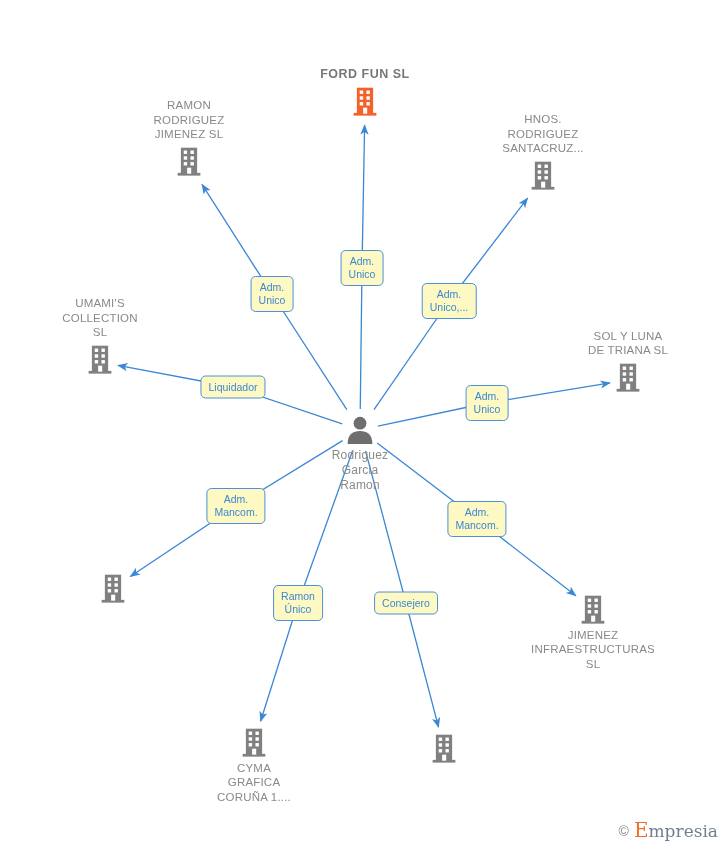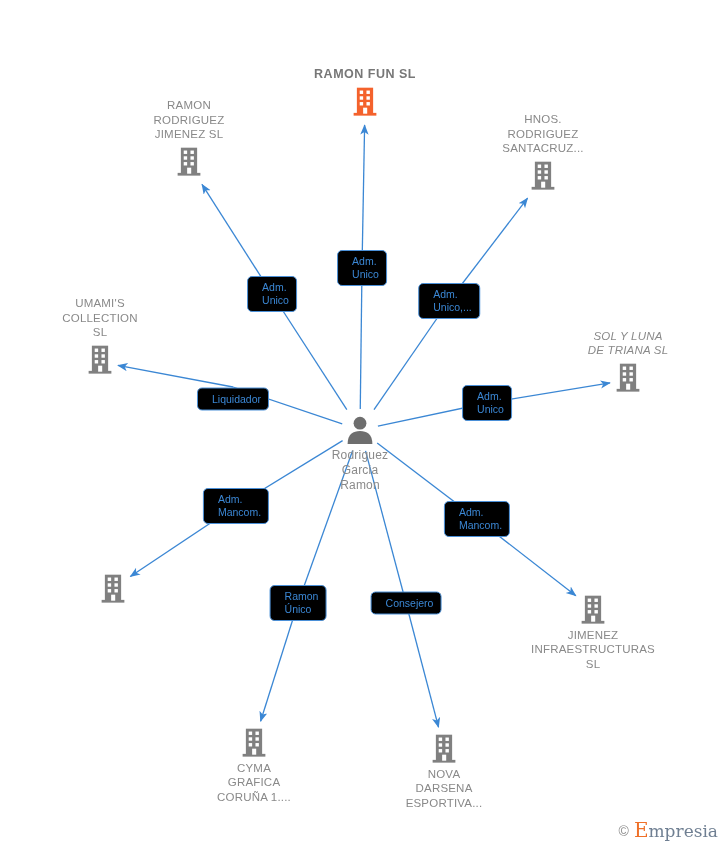--- a/index.html
+++ b/index.html
@@ -66,27 +66,28 @@
   }
   .node-icon svg { display: block; margin: 0 auto; }
 
   .label-above .node-icon { margin-top: 4px; }
   .label-below .node-label { margin-top: 3px; }
 
   
   .edge-label {
     position: absolute;
     z-index: 9;
-    background: #000000;
+    background: #fef9c3;
     border: 1.3px solid #4b90d8;
     border-radius: 5px;
     color: #3b87d4;
     font-size: 10.5px;
     line-height: 13px;
-    padding: 4px 7px 4px 14px;
+    text-align: center;
+    padding: 4px 7px 4px 7px;
     white-space: pre-line;
     transform: translate(-50%, -50%);
     box-sizing: border-box;
   }
 
   
   #watermark {
     position: absolute;
     right: 10px;
     bottom: 10px;
@@ -139,21 +140,21 @@
         <line x1="477" y1="519" x2="575.8396593807252" y2="595.6859426229764" class="edge-line" marker-end="url(#arrow)"></line>
         <line x1="352.55803318200014" y1="450.76548805667704" x2="298" y2="603" class="edge-line"></line>
         <line x1="298" y1="603" x2="260.5884461948946" y2="721.186499520674" class="edge-line" marker-end="url(#arrow)"></line>
         <line x1="365.5481000171733" y1="450.865680499369" x2="406" y2="603" class="edge-line"></line>
         <line x1="406" y1="603" x2="438.53079545662706" y2="727.1306668739717" class="edge-line" marker-end="url(#arrow)"></line>
       </g>
   </svg>
 
   <div id="nodes-layer">
       <div class="node label-above" style="left: 365px; top: 67px;">
-        <div class="node-label root">RAMON FUN  SL</div>
+        <div class="node-label root">FORD FUN  SL</div>
         <span class="node-icon">
           <svg width="26" height="31" viewBox="0 0 32 38" aria-hidden="true">
             <rect x="6" y="2" width="20" height="32" fill="#f4622c"></rect>
             <rect x="2" y="33" width="28" height="3.4" fill="#f4622c"></rect>
             <rect x="9.5" y="5.5" width="4.2" height="4.2" fill="#ffffff"></rect>
             <rect x="17.8" y="5.5" width="4.2" height="4.2" fill="#ffffff"></rect>
             <rect x="9.5" y="12.6" width="4.2" height="4.2" fill="#ffffff"></rect>
             <rect x="17.8" y="12.6" width="4.2" height="4.2" fill="#ffffff"></rect>
             <rect x="9.5" y="19.7" width="4.2" height="4.2" fill="#ffffff"></rect>
             <rect x="17.8" y="19.7" width="4.2" height="4.2" fill="#ffffff"></rect>
@@ -208,21 +209,21 @@
             <rect x="9.5" y="5.5" width="4.2" height="4.2" fill="#ffffff"></rect>
             <rect x="17.8" y="5.5" width="4.2" height="4.2" fill="#ffffff"></rect>
             <rect x="9.5" y="12.6" width="4.2" height="4.2" fill="#ffffff"></rect>
             <rect x="17.8" y="12.6" width="4.2" height="4.2" fill="#ffffff"></rect>
             <rect x="9.5" y="19.7" width="4.2" height="4.2" fill="#ffffff"></rect>
             <rect x="17.8" y="19.7" width="4.2" height="4.2" fill="#ffffff"></rect>
             <rect x="13.7" y="26.6" width="5.0" height="7.4" fill="#ffffff"></rect>
           </svg>
         </span>
       </div>
-      <div class="node label-above" style="left: 628px; top: 328.5px; font-style: italic;">
+      <div class="node label-above" style="left: 628px; top: 328.5px;">
         <div class="node-label company">SOL Y LUNA
 DE TRIANA  SL</div>
         <span class="node-icon">
           <svg width="26" height="31" viewBox="0 0 32 38" aria-hidden="true">
             <rect x="6" y="2" width="20" height="32" fill="#808080"></rect>
             <rect x="2" y="33" width="28" height="3.4" fill="#808080"></rect>
             <rect x="9.5" y="5.5" width="4.2" height="4.2" fill="#ffffff"></rect>
             <rect x="17.8" y="5.5" width="4.2" height="4.2" fill="#ffffff"></rect>
             <rect x="9.5" y="12.6" width="4.2" height="4.2" fill="#ffffff"></rect>
             <rect x="17.8" y="12.6" width="4.2" height="4.2" fill="#ffffff"></rect>
@@ -290,44 +291,41 @@
             <rect x="2" y="33" width="28" height="3.4" fill="#808080"></rect>
             <rect x="9.5" y="5.5" width="4.2" height="4.2" fill="#ffffff"></rect>
             <rect x="17.8" y="5.5" width="4.2" height="4.2" fill="#ffffff"></rect>
             <rect x="9.5" y="12.6" width="4.2" height="4.2" fill="#ffffff"></rect>
             <rect x="17.8" y="12.6" width="4.2" height="4.2" fill="#ffffff"></rect>
             <rect x="9.5" y="19.7" width="4.2" height="4.2" fill="#ffffff"></rect>
             <rect x="17.8" y="19.7" width="4.2" height="4.2" fill="#ffffff"></rect>
             <rect x="13.7" y="26.6" width="5.0" height="7.4" fill="#ffffff"></rect>
           </svg>
         </span>
-        <div class="node-label company">NOVA
-DARSENA
-ESPORTIVA...</div>
       </div>
       <div class="node label-below" style="left: 360px; top: 415px;">
         <span class="node-icon">
           <svg width="30" height="30" viewBox="0 0 30 30" aria-hidden="true">
             <circle cx="15" cy="8.2" r="6.4" fill="#6e6e6e"></circle>
             <path d="M2.6 29 C2.6 19.2 8.2 16 15 16 C21.8 16 27.4 19.2 27.4 29 Z" fill="#6e6e6e"></path>
           </svg>
         </span>
         <div class="node-label person">Rodriguez
 Garcia
 Ramon</div>
       </div>
     </div>
   <div id="edge-labels-layer">
       <div class="edge-label" style="left: 362px; top: 268px;">Adm.
 Unico</div>
       <div class="edge-label" style="left: 272px; top: 294px;">Adm.
 Unico</div>
       <div class="edge-label" style="left: 449px; top: 301px;">Adm.
 Unico,...</div>
-      <div class="edge-label" style="left: 233px; top: 387px; margin-top: 12px;">Liquidador</div>
+      <div class="edge-label" style="left: 233px; top: 387px;">Liquidador</div>
       <div class="edge-label" style="left: 487px; top: 403px;">Adm.
 Unico</div>
       <div class="edge-label" style="left: 236px; top: 506px;">Adm.
 Mancom.</div>
       <div class="edge-label" style="left: 477px; top: 519px;">Adm.
 Mancom.</div>
       <div class="edge-label" style="left: 298px; top: 603px;">Ramon
 Único</div>
       <div class="edge-label" style="left: 406px; top: 603px;">Consejero</div>
     </div>

